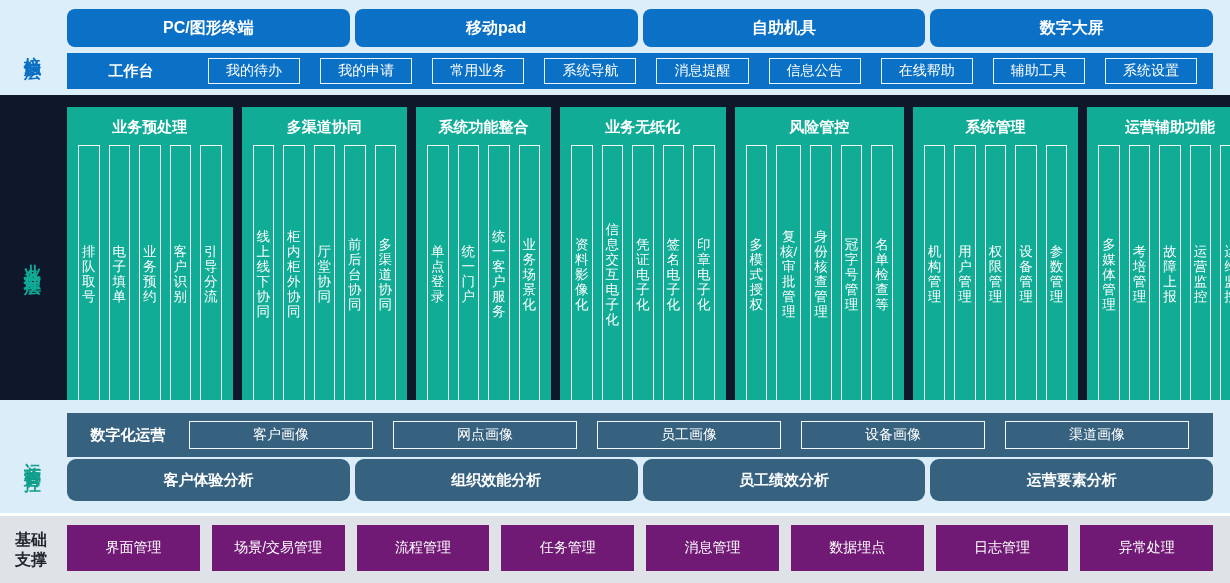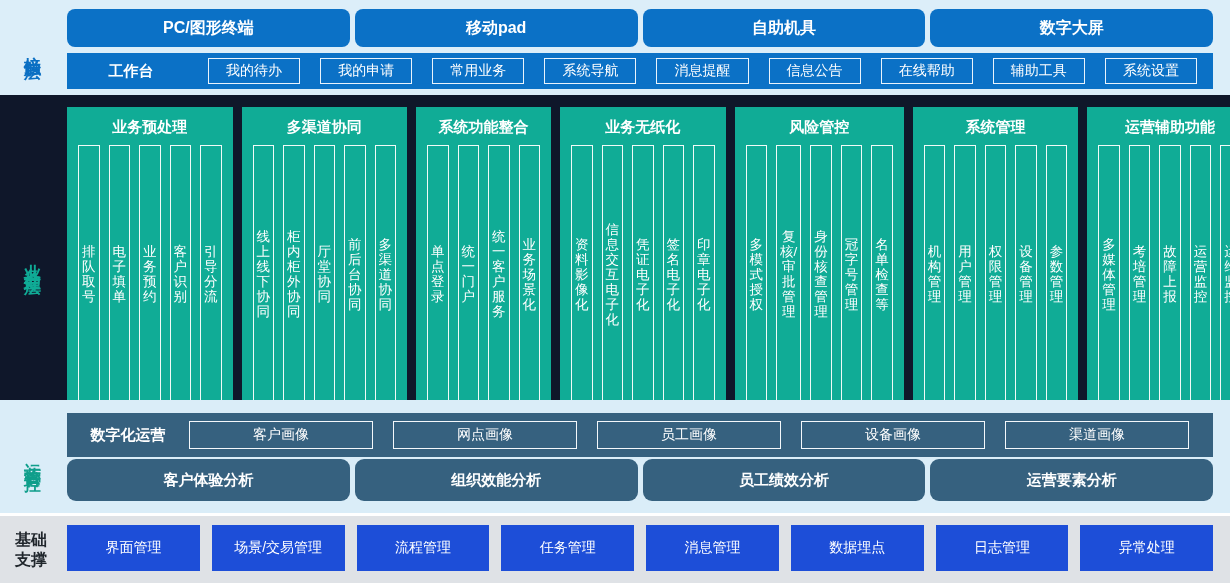--- a/index.html
+++ b/index.html
@@ -58,21 +58,21 @@
                  display:flex; align-items:center; justify-content:center; }
   .analysis-row { position:absolute; left:67px; right:17px; top:59px; height:42px;
                   display:flex; gap:5px; }
   .analysis-btn { flex:1; background:#36617f; border-radius:9px; color:#fff;
                   font-size:15px; font-weight:bold; display:flex;
                   align-items:center; justify-content:center; }
 
   
   .foundation-row { position:absolute; left:67px; right:17px; top:9px; height:46px;
                     display:flex; gap:12px; }
-  .foundation-item { flex:1; background:#1d4ed8; color:#fff; font-size:14px;
+  .foundation-item { flex:1; background:#701a75; color:#fff; font-size:14px;
                      display:flex; align-items:center; justify-content:center; }
 </style>
 </head>
 <body>
 
 <div class="page">
 
   <section class="band band-contact">
     <div class="vlabel blue">接触层</div>
     <div class="channels-row">

